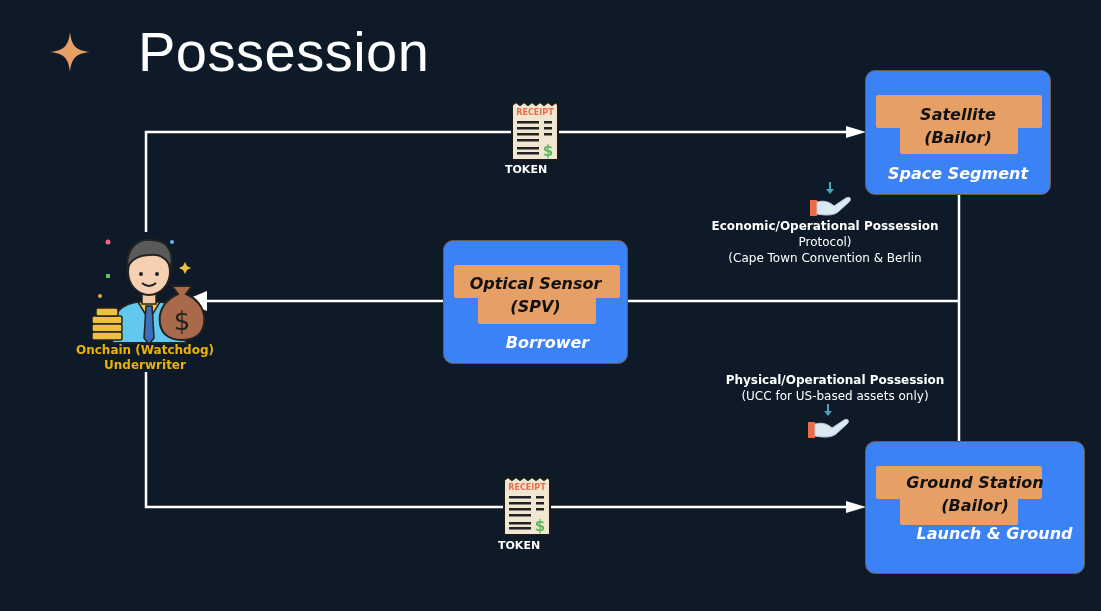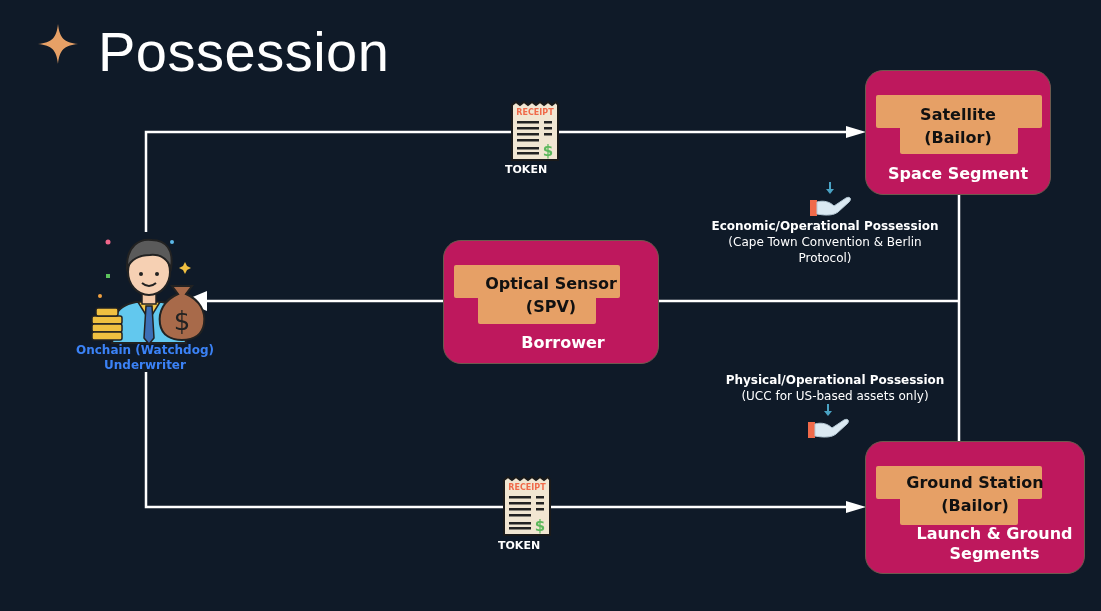--- a/index.html
+++ b/index.html
@@ -1,38 +1,38 @@
 <!DOCTYPE html>
 <html><head>
 <meta charset="utf-8">
 <style>
   * { box-sizing: border-box; margin: 0; padding: 0; }
   html, body { width: 1101px; height: 611px; overflow: hidden; background: #0f1a28; }
   body { position: relative; font-family: "DejaVu Sans", sans-serif; color: #ffffff; }
 
-  .title-wrap { position: absolute; left: 36px; top: 22px; display: flex; align-items: flex-start; }
+  .title-wrap { position: absolute; left: 48px; top: 22px; display: flex; align-items: center; gap: 28px; }
   .title-star { width: 44px; height: 44px; display: block; margin-right: 18px; }
   .title { font-family: "Liberation Sans", sans-serif; font-size: 56px; font-weight: 400; color: #ffffff; letter-spacing: 0.5px; line-height: 60px; }
 
   svg.lines { position: absolute; left: 0; top: 0; width: 1101px; height: 611px; }
 
-  .node { position: absolute; background: #be185d; border-radius: 18px; border: 1px solid #6d5a4e; }
+  .node { position: absolute; background: #3b82f6; border-radius: 10px; border: 1px solid #6d5a4e; font-style: italic; }
   .node .tab { position: absolute; background: #e6a066; border-radius: 2px; }
   .node .tab-label { position: absolute; left: 0; right: 0; color: #111111; font-weight: 700; font-size: 16px; text-align: center; line-height: 23px; }
   .node .caption { position: absolute; left: 0; right: 0; text-align: center; font-weight: 700; font-size: 16px; color: #ffffff; line-height: 20px; }
 
   .receipt { position: absolute; width: 50px; height: 60px; }
   .token-label { position: absolute; font-size: 11px; font-weight: 700; color: #ffffff; text-align: left; width: 60px; }
 
   .note { position: absolute; text-align: center; font-size: 12px; line-height: 16px; color: #ffffff; }
   .note b { font-weight: 700; }
 
   .hand { position: absolute; width: 46px; height: 40px; }
   .person { position: absolute; width: 130px; height: 120px; }
-  .person-label { position: absolute; text-align: center; font-size: 12px; font-weight: 700; color: #3b82f6; line-height: 15px; width: 170px; }
+  .person-label { position: absolute; text-align: center; font-size: 12px; font-weight: 700; color: #eab308; line-height: 15px; width: 170px; }
 </style>
 </head>
 <body>
 
 <div class="title-wrap">
   <svg class="title-star" viewBox="0 0 44 44">
     <path d="M22 2 C23.5 16 28 20.5 42 22 C28 23.5 23.5 28 22 42 C20.5 28 16 23.5 2 22 C16 20.5 20.5 16 22 2 Z" fill="#e6a066"></path>
   </svg>
   <div class="title">Possession</div>
 </div>
@@ -64,40 +64,39 @@
 <div class="node" style="left:865px; top:70px; width:186px; height:125px;">
   <div class="tab" style="left:10px; top:24px; width:166px; height:33px;"></div>
   <div class="tab" style="left:34px; top:50px; width:118px; height:33px;"></div>
   <div class="tab-label" style="top:32px;">
     <div>Satellite</div>
     <div>(Bailor)</div>
   </div>
   <div class="caption" style="top:93px;">Space Segment</div>
 </div>
 
-<div class="node" style="left:443px; top:240px; width:216px; height:124px;">
+<div class="node" style="left:443px; top:240px; width:185px; height:124px;">
   <div class="tab" style="left:10px; top:24px; width:166px; height:33px;"></div>
   <div class="tab" style="left:34px; top:50px; width:118px; height:33px;"></div>
   <div class="tab-label" style="top:31px;">
     <div>Optical Sensor</div>
     <div>(SPV)</div>
   </div>
   <div class="caption" style="top:92px;margin-left:24px;">Borrower</div>
 </div>
 
 <div class="node" style="left:865px; top:441px; width:220px; height:133px;">
   <div class="tab" style="left:10px; top:24px; width:166px; height:33px;"></div>
   <div class="tab" style="left:34px; top:50px; width:118px; height:33px;"></div>
   <div class="tab-label" style="top:29px;">
     <div>Ground Station</div>
     <div>(Bailor)</div>
   </div>
   <div class="caption" style="top:82px;padding-left:39px;">
     <div>Launch &amp; Ground</div>
-    <div>Segments</div>
   </div>
 </div>
 
 <svg class="receipt" viewBox="0 0 50 60" style="left:510px; top:101px;">
   <path d="M2 4 L6 1 L10 4 L14 1 L18 4 L22 1 L26 4 L30 1 L34 4 L38 1 L42 4 L46 1 L48 4 L48 59 L2 59 Z" fill="#f1e6d2" stroke="#1a1a1a" stroke-width="2"></path>
   <text x="25" y="14" text-anchor="middle" font-family="DejaVu Sans, sans-serif" font-weight="700" font-size="8" fill="#f06a4a">RECEIPT</text>
   <rect x="7" y="20" width="22" height="2.5" fill="#222"></rect>
     <rect x="34" y="20" width="8" height="2.5" fill="#222"></rect>
   <rect x="7" y="26" width="22" height="2.5" fill="#222"></rect>
     <rect x="34" y="26" width="8" height="2.5" fill="#222"></rect>
@@ -127,22 +126,22 @@
 <div class="token-label" style="left:498px; top:539px;">TOKEN</div>
 
 <svg class="hand" viewBox="0 0 46 40" style="left:808px; top:180px;">
   <path d="M22 2 L22 12" stroke="#4aa3c4" stroke-width="2"></path>
   <path d="M18 9 L22 14 L26 9 Z" fill="#4aa3c4"></path>
   <rect x="2" y="20" width="7" height="16" fill="#f06a4a"></rect>
   <path d="M9 22 C16 20 22 22 26 26 L38 18 C42 16 44 19 41 22 L30 32 C26 35 20 36 9 34 Z" fill="#dbe9f2" stroke="#b6cad6" stroke-width="1"></path>
 </svg>
 <div class="note" style="left:690px; top:218px; width:270px;">
   <div><b>Economic/Operational Possession</b></div>
+  <div>Protocol)</div>
   <div>(Cape Town Convention &amp; Berlin</div>
-  <div>Protocol)</div>
 </div>
 
 <div class="note" style="left:700px; top:372px; width:270px;">
   <div><b>Physical/Operational Possession</b></div>
   <div>(UCC for US-based assets only)</div>
 </div>
 <svg class="hand" viewBox="0 0 46 40" style="left:806px; top:402px;">
   <path d="M22 2 L22 12" stroke="#4aa3c4" stroke-width="2"></path>
   <path d="M18 9 L22 14 L26 9 Z" fill="#4aa3c4"></path>
   <rect x="2" y="20" width="7" height="16" fill="#f06a4a"></rect>

